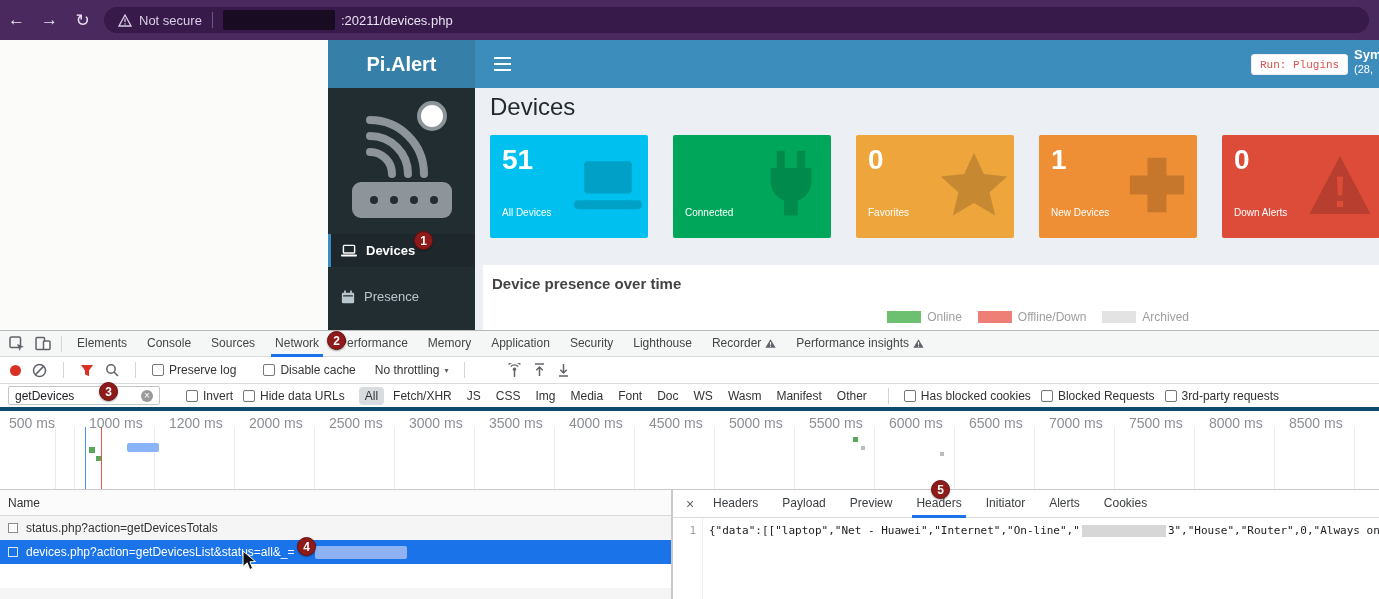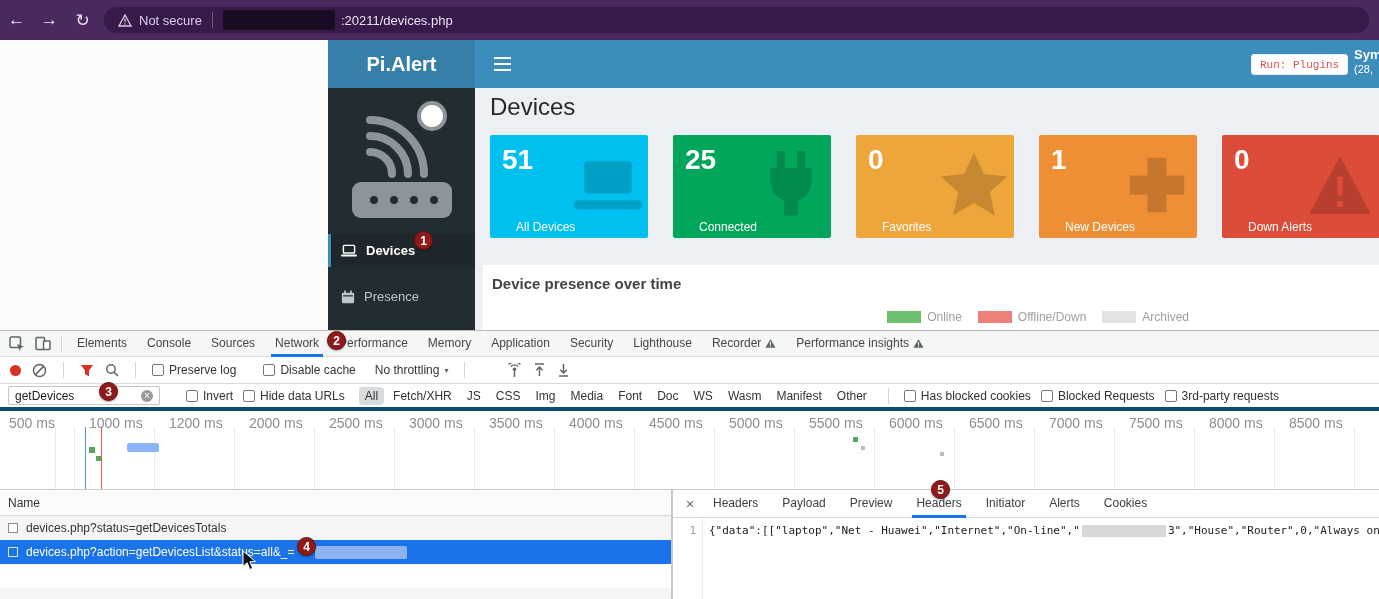--- a/index.html
+++ b/index.html
@@ -33,21 +33,21 @@
   .side-item { height:33px; display:flex; align-items:center; padding-left:13px; gap:9px; font-size:13px; cursor:default; }
   .side-item.active { background:#1e282c; color:#fff; border-left:3px solid #3c8dbc; font-weight:700; padding-left:10px; }
   .side-item.normal { color:#b8c7ce; margin-top:13px; }
   .si-ic { flex:0 0 auto; }
 
   .content { position:absolute; left:475px; top:88px; width:904px; height:242px; background:#ecf0f5; overflow:hidden; }
   .page-title { position:absolute; left:15px; top:5px; font-size:24px; font-weight:500; color:#232a2e; }
   .card { position:absolute; top:47px; width:158px; height:103px; border-radius:2px; color:#fff; overflow:hidden; }
   .card .num { font-size:28px; font-weight:700; margin:9px 0 0 12px; }
   .card .cicon { position:absolute; right:6px; top:16px; width:68px; height:68px; color:#000; opacity:.16; }
-  .card .clabel { position:absolute; left:12px; bottom:4px; font-size:12px;margin-left:14px; }
+  .card .clabel { position:absolute; left:12px; bottom:20px; font-size:10px; }
   .c0{left:15px;} .c1{left:198px;} .c2{left:381px;} .c3{left:564px;} .c4{left:747px;}
 
   .presence-panel { position:absolute; left:8px; right:0; top:177px; height:65px; background:#fff; }
   .panel-title { margin:10px 0 0 9px; font-size:15px; font-weight:700; color:#444; }
   .legend { position:absolute; right:190px; top:45px; display:flex; gap:16px; align-items:center; font-size:12px; color:#9e9e9e; white-space:nowrap; }
   .leg-item { display:flex; align-items:center; gap:6px; }
   .sw { width:34px; height:12px; display:inline-block; }
 
   
   .devtools { position:absolute; left:0; top:330px; width:1379px; height:269px; background:#fff; border-top:1px solid #b9b9b9; font-size:12px; color:#333; }
@@ -176,21 +176,20 @@
 
     <div class="card c0" style="background:#00c0ef">
       <div class="num">51</div>
       <div class="cicon"><svg width="68" height="68" viewBox="0 0 20 18" fill="currentColor">
             <rect x="3" y="2" width="14" height="9.5" rx="1"></rect>
             <rect x="0" y="13.5" width="20" height="2.6" rx="1.2"></rect>
           </svg></div>
       <div class="clabel">All Devices</div>
     </div>
     <div class="card c1" style="background:#00a65a">
-      <div class="num">25</div>
       <div class="cicon"><svg width="68" height="68" viewBox="0 0 20 20" fill="currentColor">
             <rect x="5.8" y="0" width="2.4" height="5"></rect>
             <rect x="11.8" y="0" width="2.4" height="5"></rect>
             <path d="M4 5 h12 v4 a6 6 0 0 1 -4 5.6 V19 h-4 v-4.4 A6 6 0 0 1 4 9 Z"></path>
           </svg></div>
       <div class="clabel">Connected</div>
     </div>
     <div class="card c2" style="background:#eda53c">
       <div class="num">0</div>
       <div class="cicon"><svg width="68" height="68" viewBox="0 0 20 19" fill="currentColor">
@@ -400,21 +399,21 @@
       <span class="mk" style="left:127px;top:32px;width:32px;height:9px;background:#8ab4f8;border-radius:2px"></span>
       <span class="mk" style="left:853px;top:26px;width:5px;height:5px;background:#57a85a"></span>
       <span class="mk" style="left:861px;top:35px;width:4px;height:4px;background:#bdbdbd"></span>
       <span class="mk" style="left:940px;top:41px;width:4px;height:4px;background:#bdbdbd"></span>
     </div>
 
     <div class="dt-requests">
       <div class="req-header">Name</div>
       <div class="req-row stripe">
         <span class="fav"></span>
-        <span class="req-text">devices.php?status=getDevicesTotals</span>
+        <span class="req-text">status.php?action=getDevicesTotals</span>
       </div>
       <div class="req-row sel">
         <span class="fav light"></span>
         <span class="req-text">devices.php?action=getDevicesList&amp;status=all&amp;_=</span>
         <span class="redact-blue"></span>
       </div>
       <div class="req-row"></div>
       <div class="req-row stripe"></div>
     </div>
 

